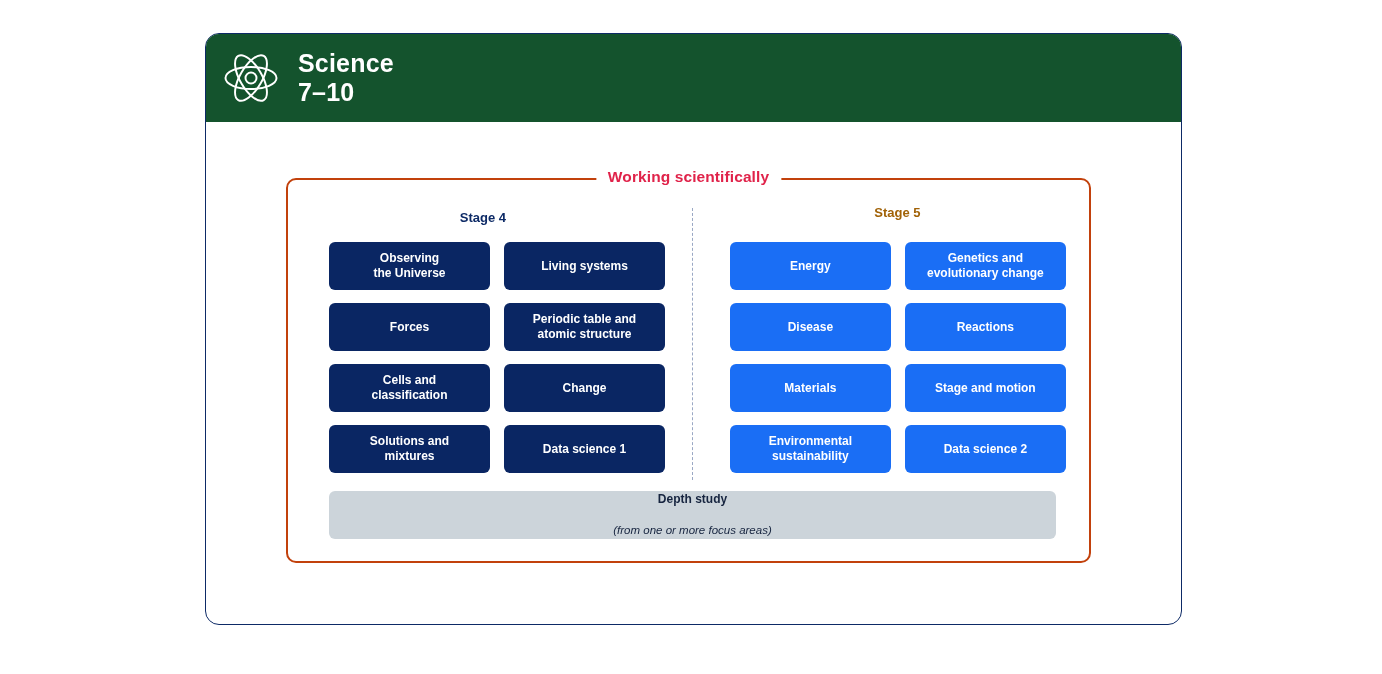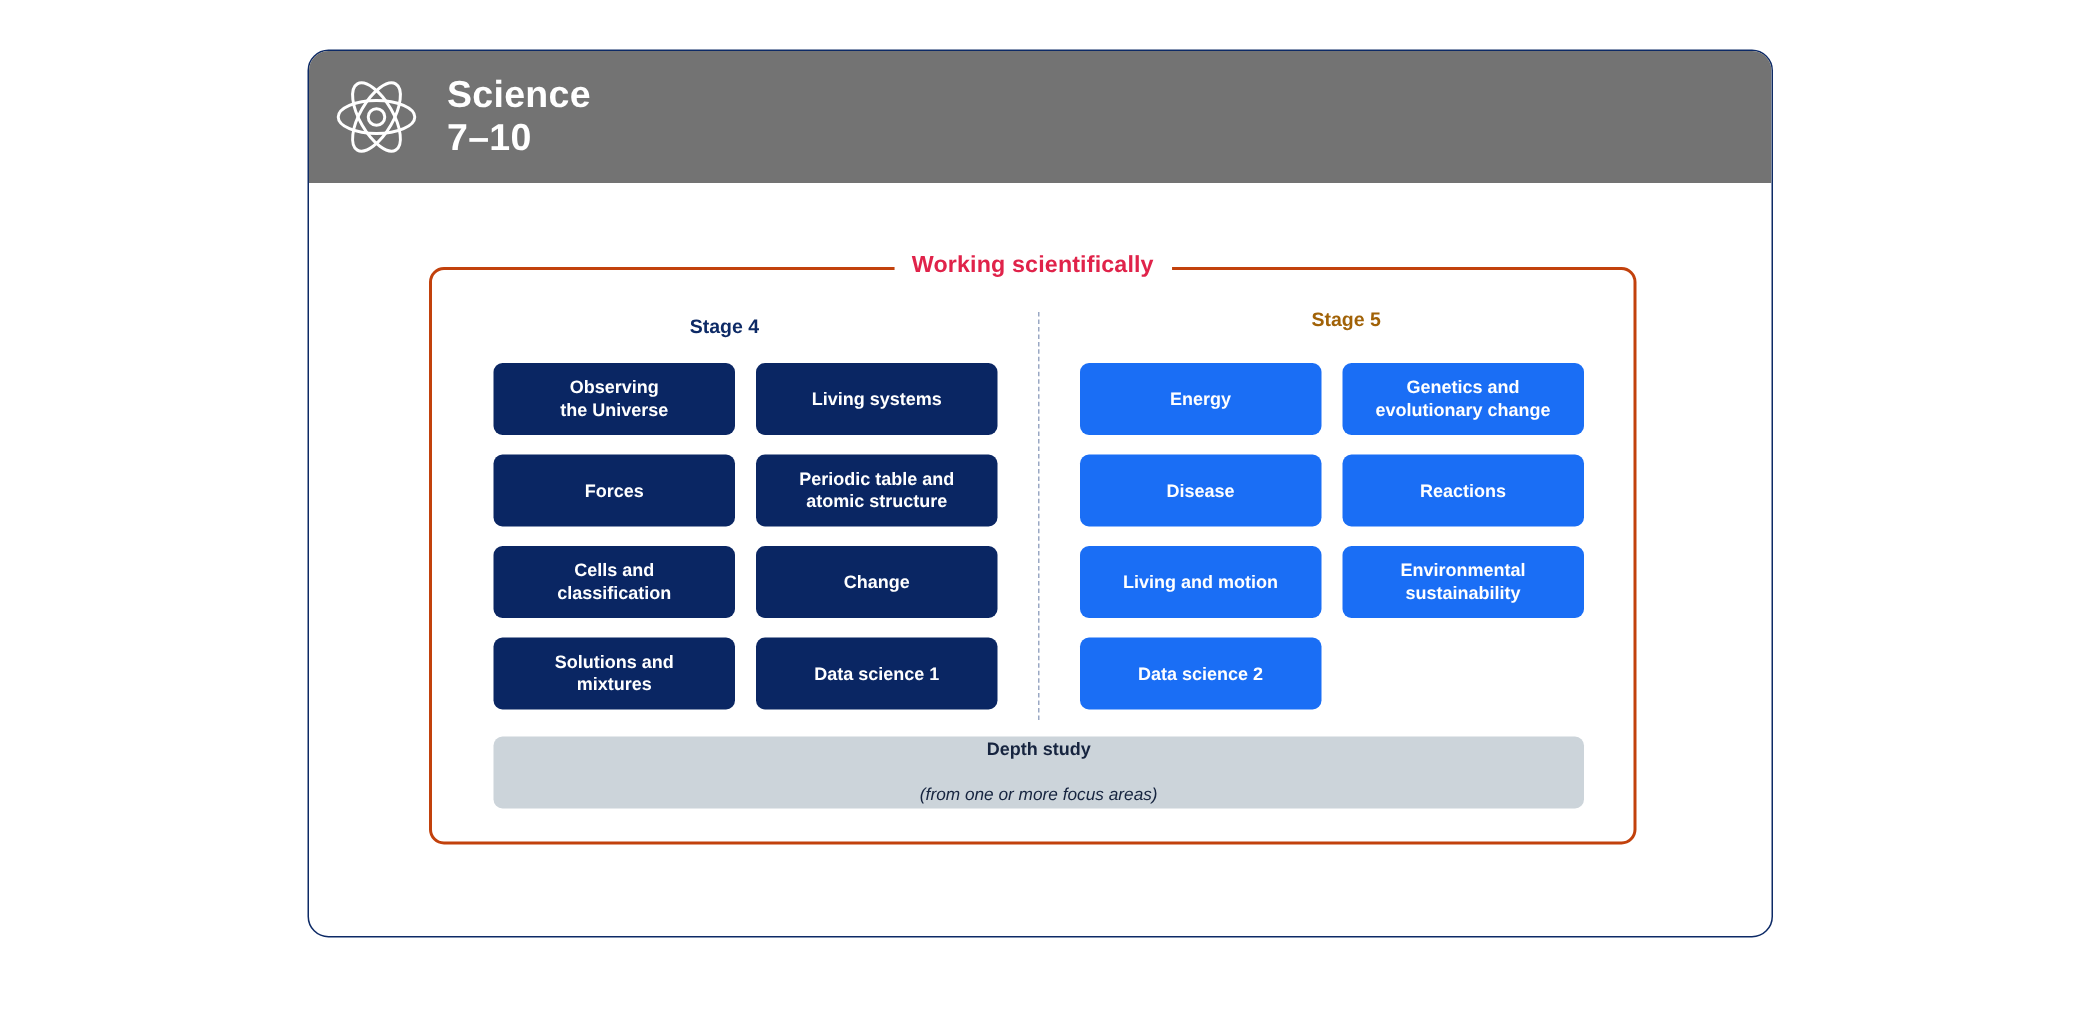--- a/index.html
+++ b/index.html
@@ -20,21 +20,21 @@
     border-radius: 14px;
     background: #ffffff;
     overflow: hidden;
   }
 
   
   .header {
     position: absolute;
     left: 0; top: 0;
     width: 100%; height: 88px;
-    background: #737373;
+    background: #14532d;
     display: flex;
     align-items: center;
     padding-left: 16px;
     gap: 18px;
   }
   .atom-icon { width: 58px; height: 58px; flex: 0 0 58px; }
   .header-title {
     color: #ffffff;
     font-size: 25px;
     font-weight: bold;
@@ -87,21 +87,21 @@
   .stage4-label { top: 30px; color: #0d2a66; }
   .stage5-label { top: 25px; color: #a16207; }
 
   .grid {
     position: absolute;
     top: 62px;
     display: flex;
     flex-wrap: wrap;
   }
   .grid-stage4 { left: 41px; width: 336px; gap: 13px 14px; }
-  .grid-stage5 { left: 14px; width: 337px; gap: 13px 14px; }
+  .grid-stage5 { left: 24px; width: 337px; gap: 13px 14px; }
 
   .box {
     width: 161px;
     height: 48px;
     border-radius: 6px;
     display: flex;
     align-items: center;
     justify-content: center;
     text-align: center;
     color: #ffffff;
@@ -187,21 +187,22 @@
           </div>
         </div>
 
         <div class="col col-stage5">
           <div class="stage-label stage5-label">Stage 5</div>
           <div class="grid grid-stage5">
             <div class="box box-blue">Energy</div>
             <div class="box box-blue">Genetics and<br>evolutionary change</div>
             <div class="box box-blue">Disease</div>
             <div class="box box-blue">Reactions</div>
-            <div class="box box-blue">Living and motion</div>
+            <div class="box box-blue">Materials</div>
+            <div class="box box-blue">Stage and motion</div>
             <div class="box box-blue">Environmental<br>sustainability</div>
             <div class="box box-blue">Data science 2</div>
           </div>
         </div>
 
       </div>
 
       <div class="depth-study">
         <span class="depth-title">Depth study</span>
         <span class="depth-sub">(from one or more focus areas)</span>

